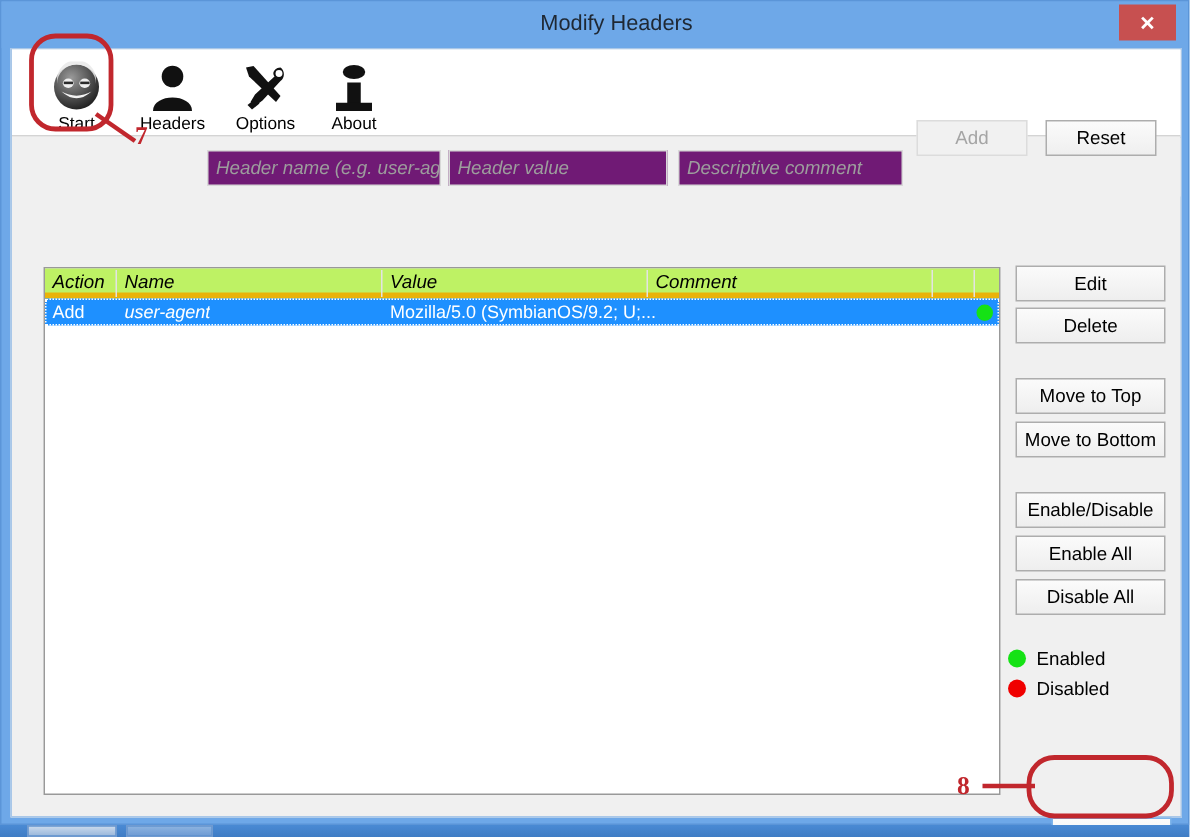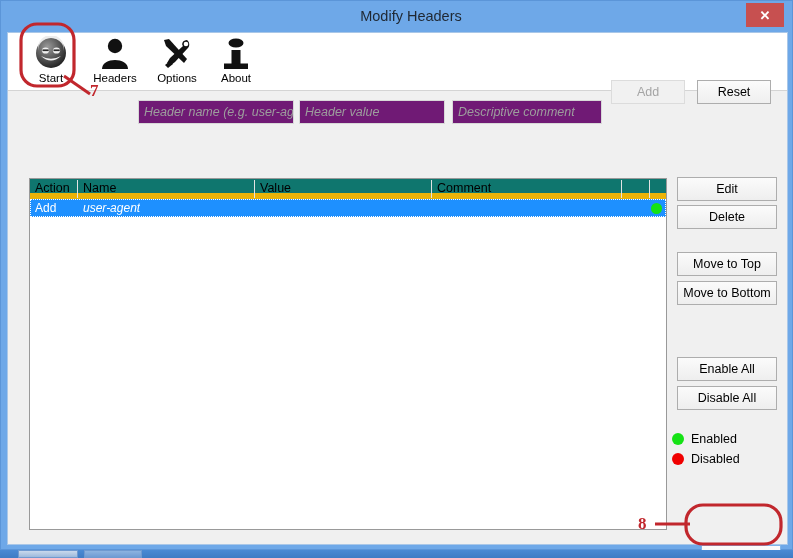--- a/index.html
+++ b/index.html
@@ -66,21 +66,21 @@
     background: #ffffff;
     border-bottom: 1px solid #d4d4d4;
   }
   .tb-item {
     position: absolute;
     top: 2px;
     width: 58px; height: 54px;
     display: flex;
     flex-direction: column;
     align-items: center;
-    justify-content: flex-start;
+    justify-content: flex-end;
     cursor: pointer;
   }
   .tb-icon {
     height: 36px;
     display: flex; align-items: center; justify-content: center;
   }
   .tb-label {
     font-size: 11.5px;
     color: #000000;
     margin-top: 1px;
@@ -151,22 +151,23 @@
   #table-wrap {
     position: absolute;
     left: 21px; top: 145px;
     width: 638px; height: 352px;
     background: #ffffff;
     border: 1px solid #999999;
   }
   #thead {
     position: relative;
     height: 20px;
-    background: #0f766e;
-    border-bottom: 6px solid #eab308;
+    background: #bef264;
+    border-bottom: 4px solid #eab308;
+    font-style: italic;
   }
   .th {
     position: absolute;
     top: 2px;
     font-size: 12.5px;
     color: #000;
     padding-left: 5px;
     height: 17px;
   }
   .thsep {
@@ -367,29 +368,31 @@
           <div class="th" style="left:402px;">Comment</div>
           <div class="thsep" style="left:47px;"></div>
           <div class="thsep" style="left:224px;"></div>
           <div class="thsep" style="left:401px;"></div>
           <div class="thsep" style="left:591px;"></div>
           <div class="thsep" style="left:619px;"></div>
         </div>
         <div id="row-0">
           <div class="td" style="left:0px;">Add</div>
           <div class="td" style="left:48px;font-style:italic;">user-agent</div>
+          <div class="td" style="left:225px;">Mozilla/5.0 (SymbianOS/9.2; U;...</div>
           <div class="td" style="left:402px;"></div>
           <div id="status-dot"></div>
         </div>
       </div>
 
       <div class="sbtn" id="sb-edit">Edit</div>
       <div class="sbtn" id="sb-delete">Delete</div>
       <div class="sbtn" id="sb-top">Move to Top</div>
       <div class="sbtn" id="sb-bottom">Move to Bottom</div>
+      <div class="sbtn" id="sb-endis">Enable/Disable</div>
       <div class="sbtn" id="sb-enall">Enable All</div>
       <div class="sbtn" id="sb-disall">Disable All</div>
 
       <div class="legend-item" id="lg-enabled">
         <span class="legend-dot" style="background:#15e215;"></span>
         <span>Enabled</span>
       </div>
       <div class="legend-item" id="lg-disabled">
         <span class="legend-dot" style="background:#f00000;"></span>
         <span>Disabled</span>

